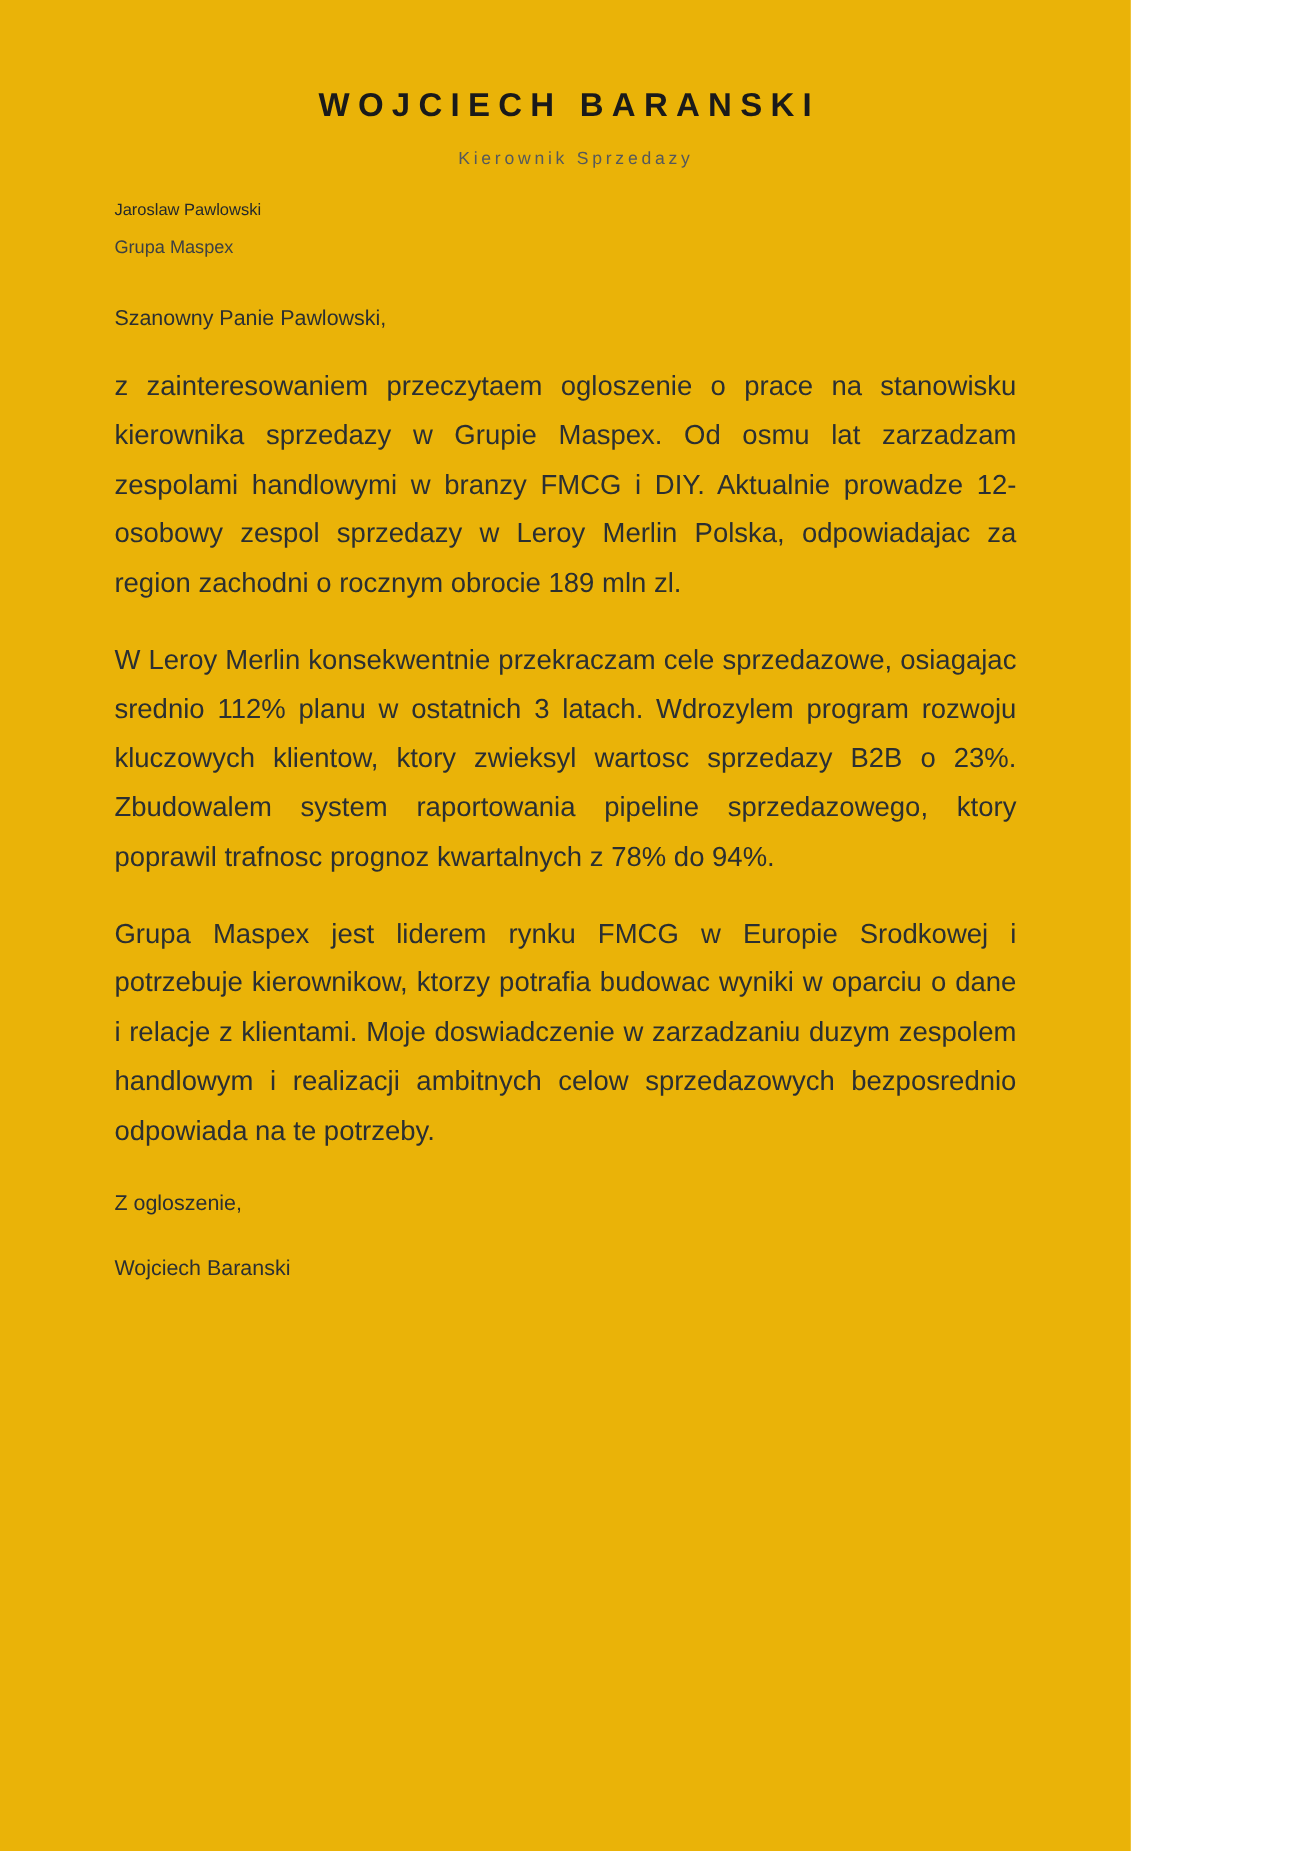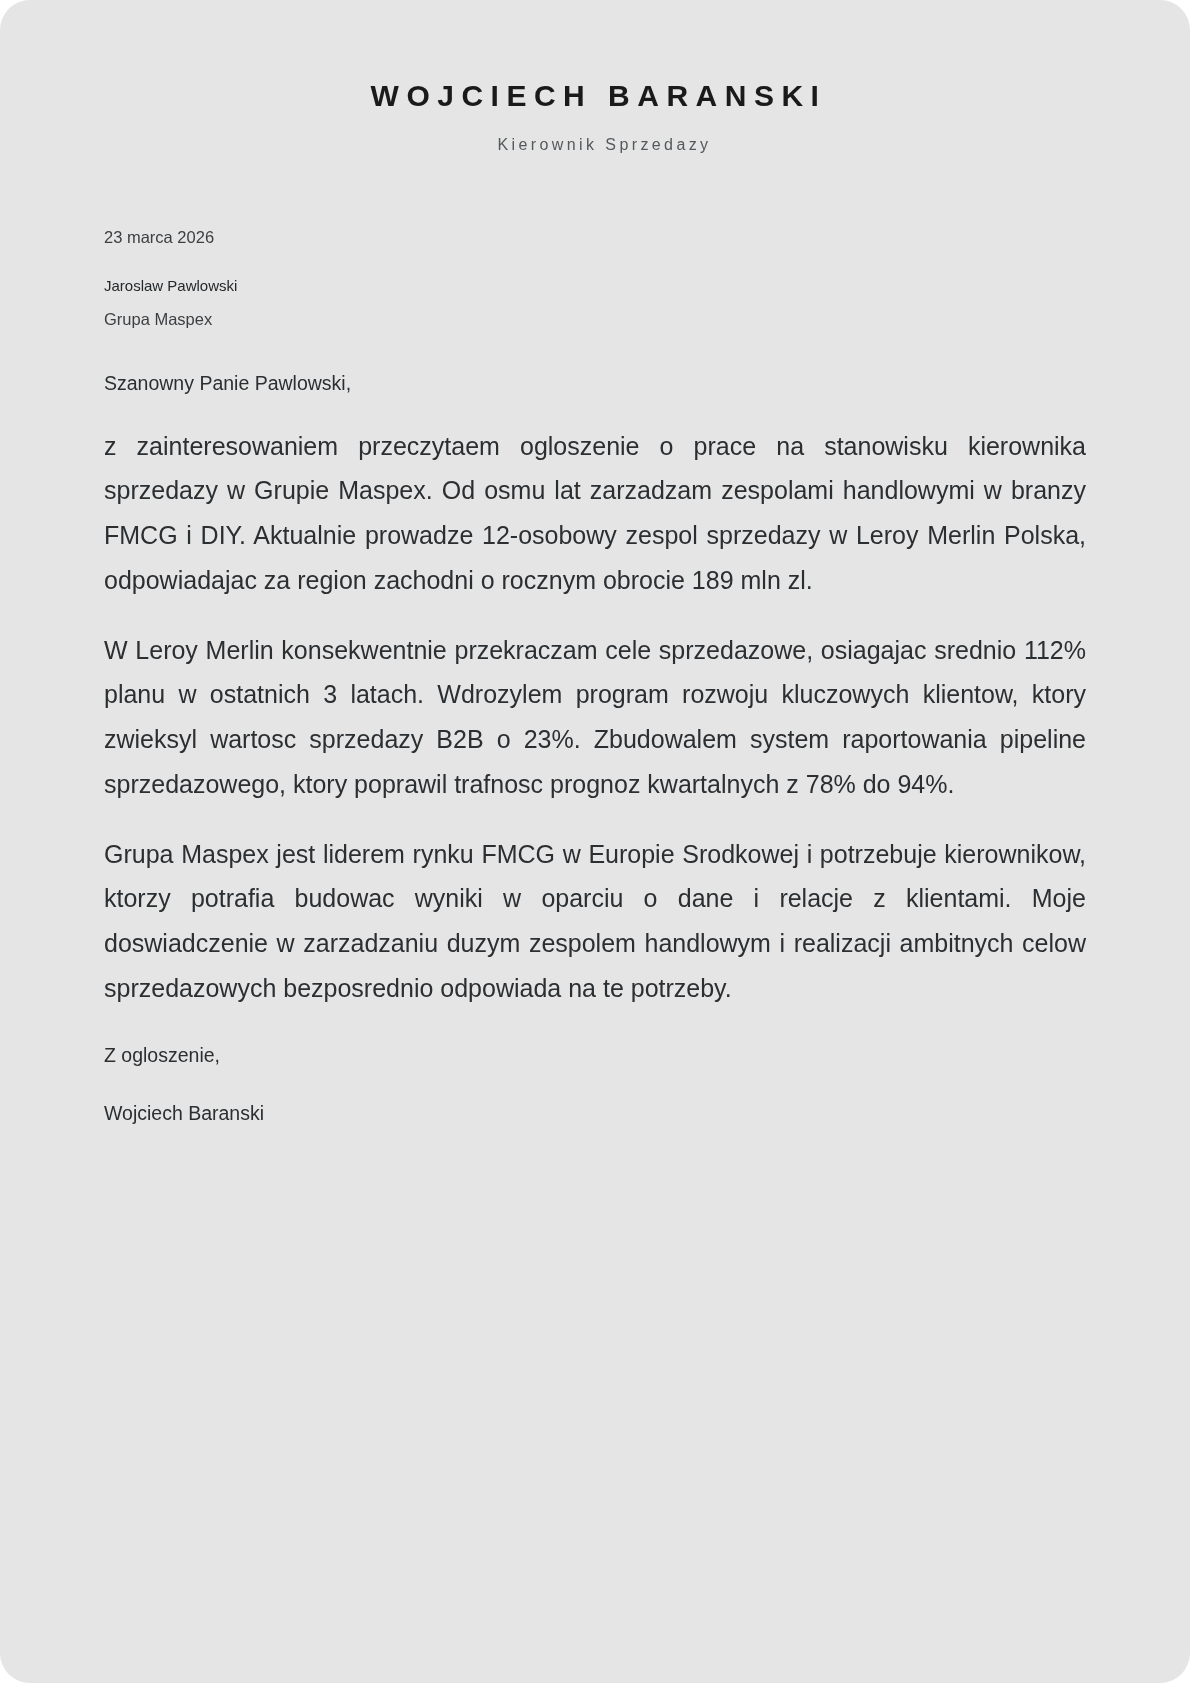--- a/index.html
+++ b/index.html
@@ -11,27 +11,26 @@
   body {
     width: 1190px;
     height: 1683px;
     font-family: "Liberation Sans", sans-serif;
     color: #2b2b2b;
     -webkit-font-smoothing: antialiased;
   }
 
   .page {
     position: relative;
-    width: 1190px;
+    width: 1028px;
     height: 1683px;
-    background: #e5e5e5;
+    background: #eab308;
     box-sizing: border-box;
     padding: 0;
     overflow: hidden;
-    border-radius: 30px;
   }
 
   
   .letterhead {
     padding-top: 78px;
     text-align: center;
   }
 
   .candidate-name {
     font-size: 30px;
@@ -135,21 +134,20 @@
 
 <div class="page">
 
   <header class="letterhead">
     <h1 class="candidate-name">WOJCIECH BARANSKI</h1>
     <div class="candidate-title">Kierownik Sprzedazy</div>
   </header>
 
   <main class="letter-body">
 
-    <div class="date-line">23 marca 2026</div>
 
     <div class="recipient-block">
       <div class="recipient-name">Jaroslaw Pawlowski</div>
       <div class="recipient-company">Grupa Maspex</div>
     </div>
 
     <div class="salutation">Szanowny Panie Pawlowski,</div>
 
     <p class="paragraph">z zainteresowaniem przeczytaem ogloszenie o prace na stanowisku kierownika sprzedazy w Grupie Maspex. Od osmu lat zarzadzam zespolami handlowymi w branzy FMCG i DIY. Aktualnie prowadze 12-osobowy zespol sprzedazy w Leroy Merlin Polska, odpowiadajac za region zachodni o rocznym obrocie 189 mln zl.</p>
 

